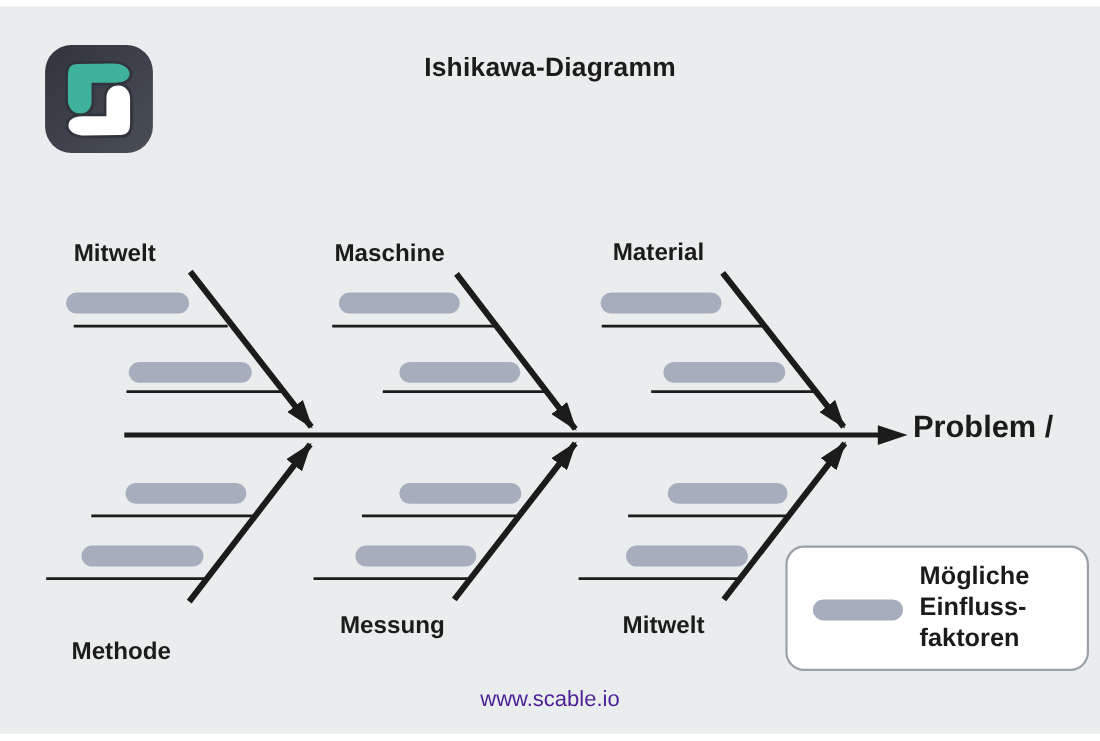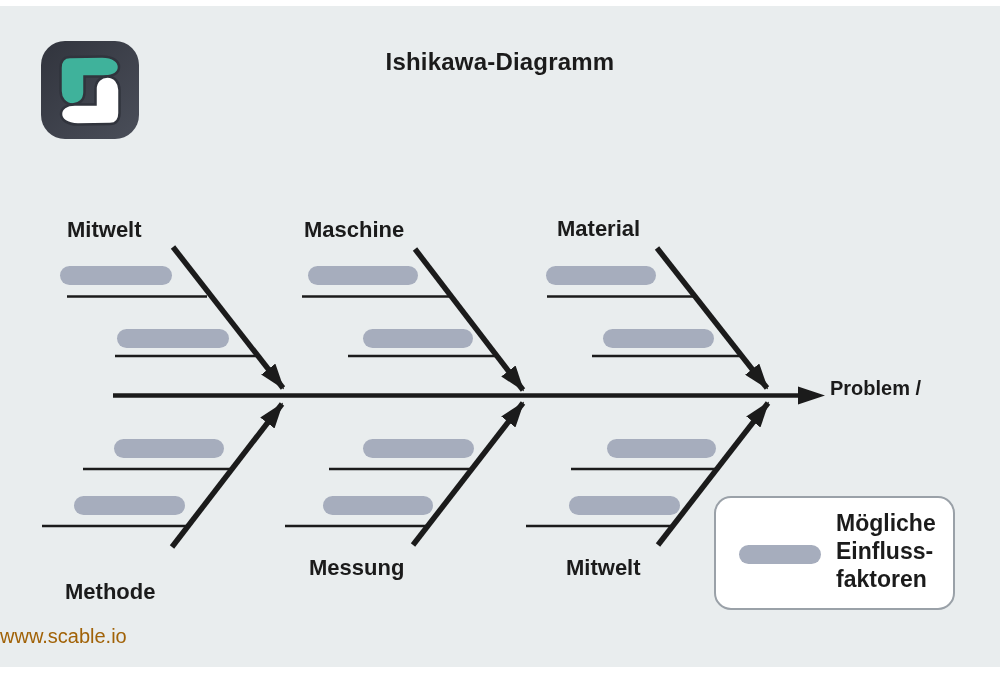--- a/index.html
+++ b/index.html
@@ -21,29 +21,29 @@
     font-size:24px;font-weight:bold;letter-spacing:0.2px;}
   .logo{position:absolute;left:40px;top:34px;width:100px;height:100px;}
   .fishbone{position:absolute;left:0;top:-6px;width:1000px;height:674px;}
   .ln{stroke:var(--line);}
   .spine{stroke-width:4.5px;}
   .diag{stroke-width:5.5px;}
   .branch{stroke-width:2.5px;}
   .pill{fill:var(--pill);}
   .head{fill:var(--line);}
   .cat{position:absolute;font-size:22px;font-weight:bold;white-space:nowrap;}
-  .effect{position:absolute;left:830px;top:367px;font-size:20px;font-weight:bold;line-height:30px;}
+  .effect{position:absolute;left:830px;top:367px;font-size:28px;font-weight:bold;line-height:30px;}
   .effect span{display:block;}
-  .legend{position:absolute;left:714px;top:490px;width:241px;height:114px;background:#ffffff;
+  .legend{position:absolute;left:714px;top:490px;width:276px;height:114px;background:#ffffff;
     border:2px solid var(--legend_border);border-radius:17px;}
   .legend-pill{position:absolute;left:23px;top:47px;width:82px;height:19px;border-radius:9.5px;
     background:var(--pill);}
   .legend-text{position:absolute;left:120px;top:11px;font-size:23px;font-weight:bold;line-height:28px;}
   .legend-text span{display:block;}
-  .footer{position:absolute;left:0;right:0;top:619px;text-align:left;font-size:20px;color:#a16207;}
+  .footer{position:absolute;left:0;right:0;top:619px;text-align:center;font-size:20px;color:#4c1d95;}
 </style>
 </head>
 <body>
 
 <div class="stage">
   <div class="canvas">
 
     <svg class="logo" viewBox="0 0 100 100">
       <defs>
         <linearGradient id="lg" x1="0" y1="0" x2="1" y2="1">

